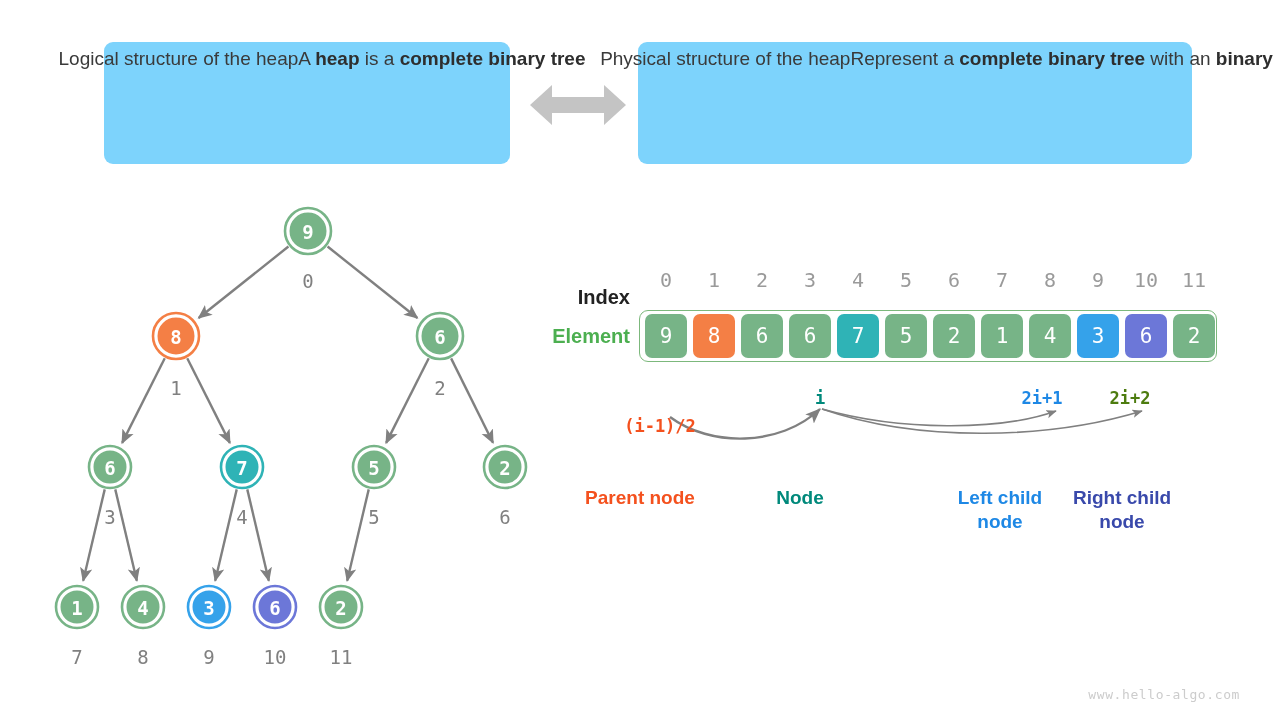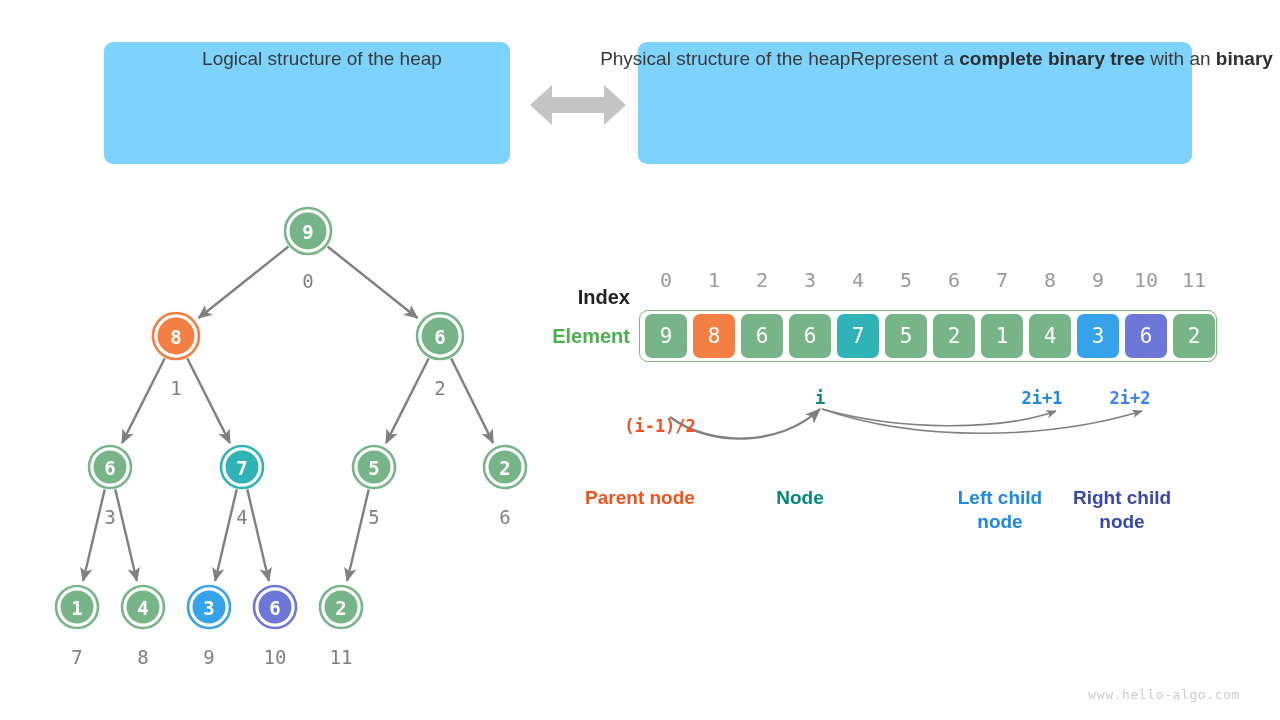--- a/index.html
+++ b/index.html
@@ -157,20 +157,21 @@
     letter-spacing: 0.6px;
   }
 </style>
 </head>
 <body>
 
 <div class="canvas">
 
   <div class="caption-box" id="caption-left">
     <div class="caption-line">Logical structure of the heap</div>
+    <div class="caption-line"><span>A </span><b>heap</b><span> is a </span><b>complete binary tree</b></div>
   </div>
 
   <svg id="double-arrow-icon" viewBox="0 0 96 50">
     <path d="M0 25 L22 5 L22 17 L74 17 L74 5 L96 25 L74 45 L74 33 L22 33 L22 45 Z" fill="#c4c4c4"></path>
   </svg>
 
   <div class="caption-box" id="caption-right">
     <div class="caption-line">Physical structure of the heap</div>
     <div class="caption-line"><span>Represent a </span><b>complete binary tree</b><span> with an </span><b>binary</b></div>
   </div>
@@ -322,21 +323,21 @@
       </div>
       <div class="formula" style="left: 760px; top: 388px; width: 120px; color: rgb(0, 137, 123);">i</div>
       <div class="role-label" style="left: 725px; top: 458px; width: 150px; color: rgb(0, 137, 123);">
         <div>Node</div>
       </div>
       <div class="formula" style="left: 982px; top: 388px; width: 120px; color: rgb(30, 136, 229);">2i+1</div>
       <div class="role-label" style="left: 925px; top: 458px; width: 150px; color: rgb(30, 136, 229);">
         <div>Left child</div>
         <div>node</div>
       </div>
-      <div class="formula" style="left: 1070px; top: 388px; width: 120px; color: #3b82f6;">2i+2</div>
+      <div class="formula" style="left: 1070px; top: 388px; width: 120px; color: #4d7c0f;">2i+2</div>
       <div class="role-label" style="left: 1047px; top: 458px; width: 150px; color: rgb(57, 73, 171);">
         <div>Right child</div>
         <div>node</div>
       </div>
     </div>
 
 
   <div id="watermark">www.hello-algo.com</div>
 
 </div>

